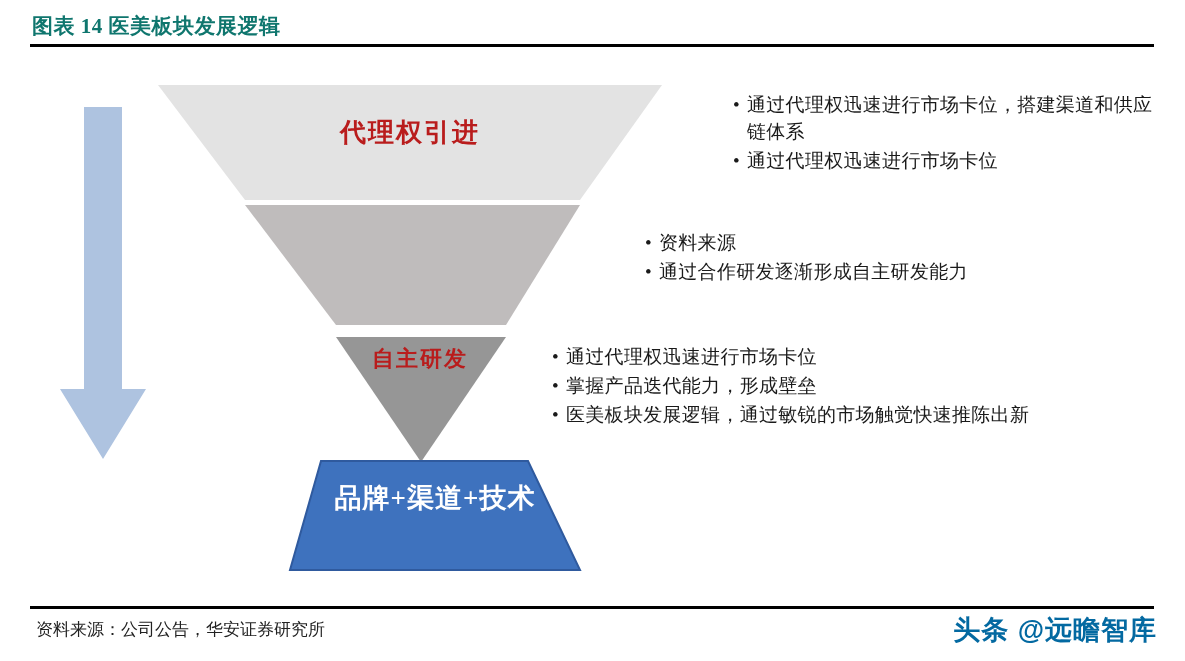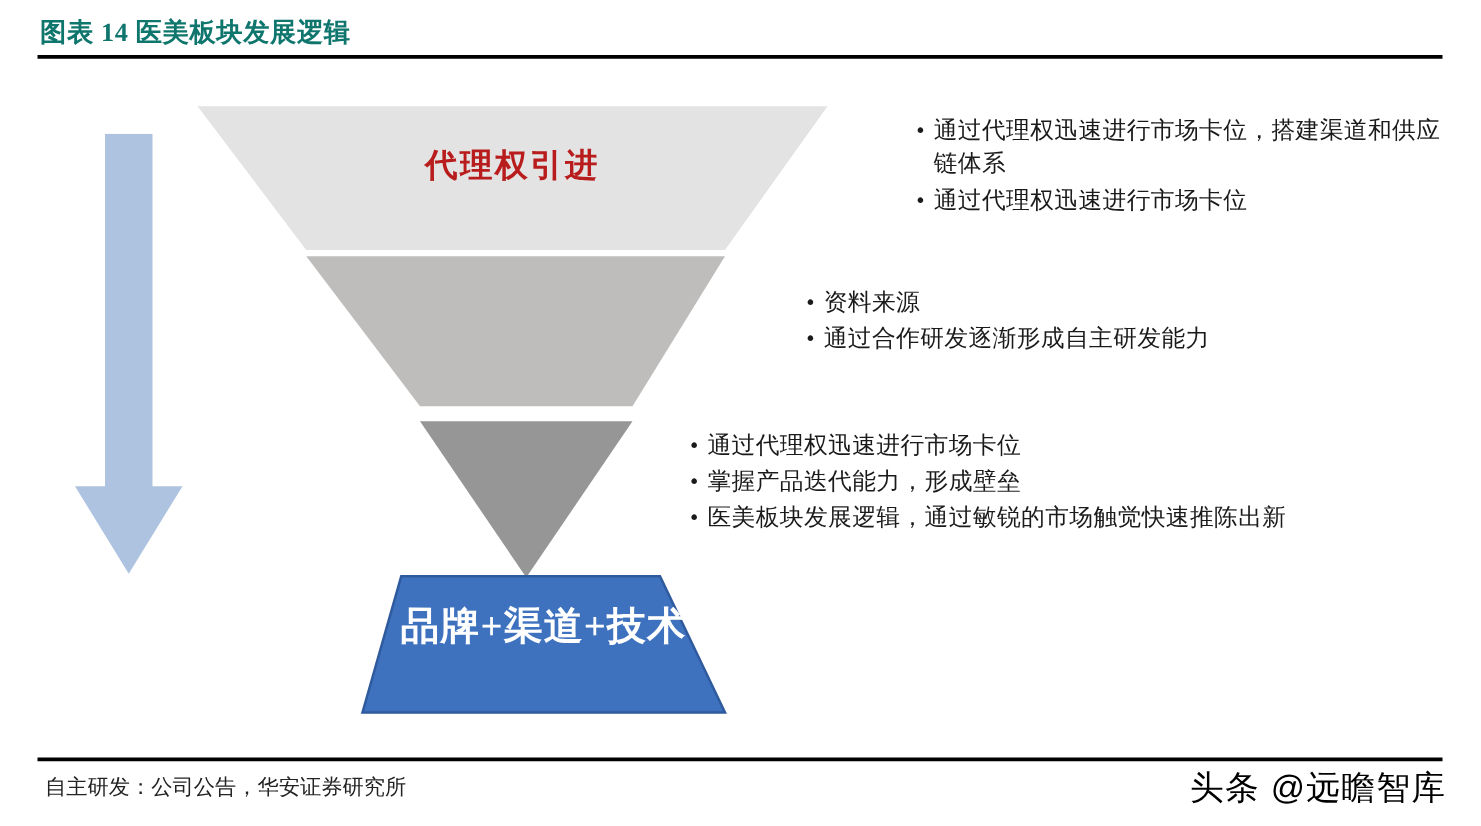--- a/index.html
+++ b/index.html
@@ -50,22 +50,22 @@
     top: 618px;
     font-size: 17px;
     color: #222222;
     white-space: nowrap;
   }
   #watermark {
     position: absolute;
     right: 28px;
     top: 612px;
     font-size: 27px;
-    font-weight: normal;
-    color: #000000;
+    font-weight: bold;
+    color: #0369a1;
     font-family: "Liberation Sans", "DejaVu Sans", sans-serif;
     letter-spacing: 1px;
     white-space: nowrap;
   }
 
   
   #diagram {
     position: absolute;
     left: 0;
     top: 52px;
@@ -108,21 +108,21 @@
     left: 320px;
     top: 294px;
     width: 200px;
     font-size: 22px;
     letter-spacing: 2px;
   }
   #base-label {
     left: 270px;
     top: 430px;
     width: 330px;
-    font-size: 31px;
+    font-size: 27px;
     color: #ffffff;
     letter-spacing: 1px;
   }
 
   
   .bullet-group {
     position: absolute;
     color: #1a1a1a;
   }
   .bullet-item {
@@ -175,20 +175,21 @@
     <polygon points="321,409 528,409 580,518 290,518" fill="#3E72BE" stroke="#2F5A9E" stroke-width="2"></polygon>
   </svg>
 
   <svg id="down-arrow" viewBox="0 0 90 360" preserveAspectRatio="none">
     <polygon points="26,0 64,0 64,282 88,282 45,352 2,282 26,282" fill="#AEC3E0"></polygon>
   </svg>
 
   <div class="tier-label" id="tier-label-1">代理权引进</div>
 
 
+  <div class="tier-label" id="tier-label-3">自主研发</div>
 
   <div class="tier-label" id="base-label">品牌+渠道+技术</div>
 
   <div class="bullet-group" id="bullets-1">
     <div class="bullet-item">
       <span class="bullet-dot">•</span>
       <span class="bullet-text">通过代理权迅速进行市场卡位，搭建渠道和供应链体系</span>
     </div>
     <div class="bullet-item">
       <span class="bullet-dot">•</span>
@@ -218,14 +219,14 @@
     </div>
     <div class="bullet-item">
       <span class="bullet-dot">•</span>
       <span class="bullet-text">医美板块发展逻辑，通过敏锐的市场触觉快速推陈出新</span>
     </div>
   </div>
 
 </div>
 
 <div id="footer-rule"></div>
-<div id="source-note">自主研发：公司公告，华安证券研究所</div>
+<div id="source-note">资料来源：公司公告，华安证券研究所</div>
 <div id="watermark">头条 @远瞻智库</div>
 
 </body></html>

